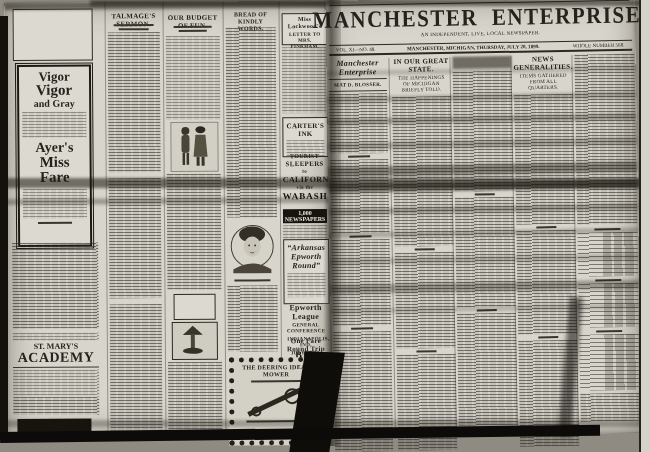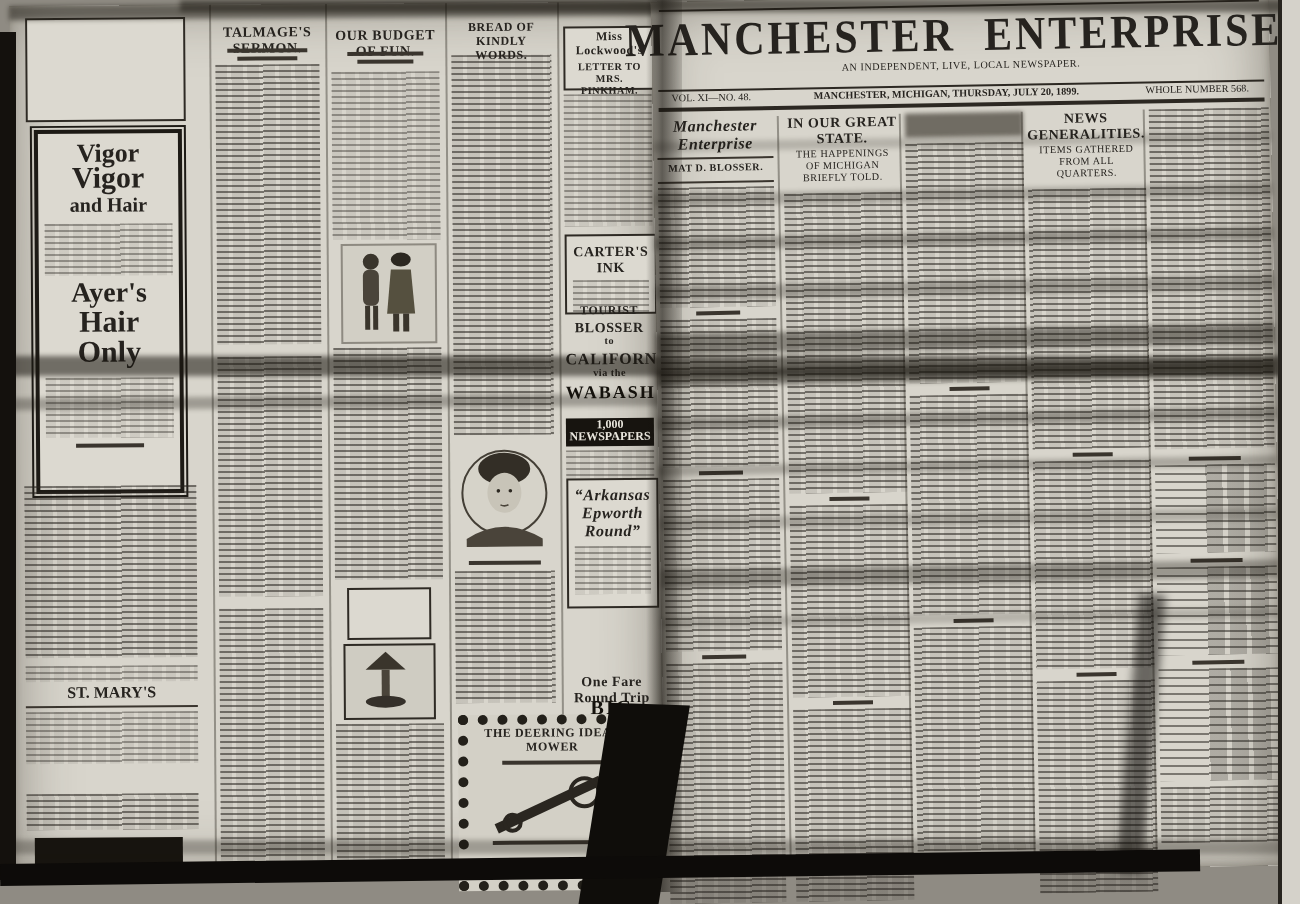--- a/index.html
+++ b/index.html
@@ -64,34 +64,35 @@
 <div id="canvas">
 
   <div class="page" id="left-page">
 
     <div class="col" style="left:2px;width:96px;height:434px;">
       <div class="abs adbox ft" style="left:6px;top:6px;width:78px;height:50px;"></div>
 
       <div class="abs adbox2" style="left:10px;top:62px;width:66px;height:172px;padding:3px 2px;">
         <div class="big" style="font-size:13px;">Vigor</div>
         <div class="big" style="font-size:15px;">Vigor</div>
-        <div class="big" style="font-size:10px;">and Hair</div>
+        <div class="big" style="font-size:10px;">and Gray</div>
         <div class="ftl" style="height:26px;margin:3px 1px;"></div>
         <div class="big" style="font-size:14px;">Ayer's</div>
-        <div class="big" style="font-size:15px;">Hair</div>
-        <div class="big" style="font-size:15px;">Only</div>
+        <div class="big" style="font-size:15px;">Miss</div>
+        <div class="big" style="font-size:15px;">Fare</div>
         <div class="ftl" style="height:30px;margin:3px 1px;"></div>
         <div class="hbar" style="width:34px;"></div>
       </div>
 
       <div class="abs ft" style="left:4px;top:240px;width:86px;height:86px;"></div>
 
       <div class="abs" style="left:4px;top:330px;width:86px;">
         <div class="ftl" style="height:8px;"></div>
         <div class="big" style="font-size:8px;margin-top:2px;">ST. MARY'S</div>
+        <div class="big" style="font-size:14px;letter-spacing:.5px;">ACADEMY</div>
         <div class="rule"></div>
         <div class="ftl" style="height:26px;"></div>
       </div>
 
       <div class="abs ft" style="left:4px;top:394px;width:86px;height:18px;"></div>
       <div class="abs blackbar wt" style="left:8px;top:416px;width:74px;height:15px;"></div>
     </div>
 
     <div class="col vr" style="left:100px;width:56px;height:434px;">
       <div class="hd t7 abs" style="left:1px;top:10px;width:54px;">TALMAGE'S SERMON.</div>
@@ -164,39 +165,45 @@
       </div>
       <div class="abs ftl" style="left:2px;top:46px;width:44px;height:66px;"></div>
 
       <div class="abs adbox" style="left:2px;top:116px;width:44px;height:34px;padding-top:4px;">
         <div class="hd" style="font-size:7px;">CARTER'S INK</div>
         <div class="ftl" style="height:16px;margin:2px 3px;"></div>
       </div>
 
       <div class="abs" style="left:2px;top:152px;width:44px;">
         <div class="hd" style="font-size:6px;">TOURIST</div>
-        <div class="hd" style="font-size:7px;">BLOSSER</div>
+        <div class="hd" style="font-size:7px;">SLEEPERS</div>
         <div class="hd tc" style="font-size:6px;">to</div>
         <div class="hd" style="font-size:8px;letter-spacing:.4px;">CALIFORNIA</div>
         <div class="hd tc" style="font-size:6px;">via the</div>
         <div class="hd" style="font-size:9px;color:#14110c;letter-spacing:1px;">WABASH</div>
       </div>
 
       <div class="abs" style="left:2px;top:208px;width:44px;">
         <div class="blackbar" style="font-size:6px;padding:1px 0;">1,000 NEWSPAPERS</div>
         <div class="ftl" style="height:18px;margin-top:2px;"></div>
       </div>
 
       <div class="abs adbox" style="left:2px;top:238px;width:44px;height:60px;padding-top:3px;">
         <div class="hd" style="font-size:8px;font-style:italic;">“Arkansas</div>
         <div class="hd" style="font-size:8px;font-style:italic;">Epworth</div>
         <div class="hd" style="font-size:8px;font-style:italic;">Round”</div>
         <div class="ftl" style="height:24px;margin:2px 3px;"></div>
       </div>
 
+      <div class="abs" style="left:2px;top:302px;width:44px;">
+        <div class="hd" style="font-size:8px;">Epworth League</div>
+        <div class="hd tc" style="font-size:6px;">GENERAL CONFERENCE</div>
+        <div class="hd tc" style="font-size:6px;">INDIANAPOLIS, IND.</div>
+        <div class="hd tc" style="font-size:6px;">JULY 20-23, 1899.</div>
+      </div>
 
       <div class="hd abs" style="left:0px;top:336px;width:48px;font-size:7px;">One Fare Round Trip</div>
       <div class="hd abs" style="left:0px;top:348px;width:48px;font-size:10px;color:#14110c;letter-spacing:1px;">BIG FOUR</div>
       <div class="abs ftl" style="left:2px;top:364px;width:44px;height:62px;"></div>
     </div>
 
     <div class="abs" style="left:222px;top:356px;width:82px;height:74px;border:5px dotted #23201a;background:#d3d0c6;padding:2px 1px;">
       <div class="hd" style="font-size:6px;">THE DEERING IDEAL MOWER</div>
       <div class="hbar" style="width:50px;"></div>
       <svg width="68" height="34" viewBox="0 0 68 34" style="display:block;margin:0 auto;">

